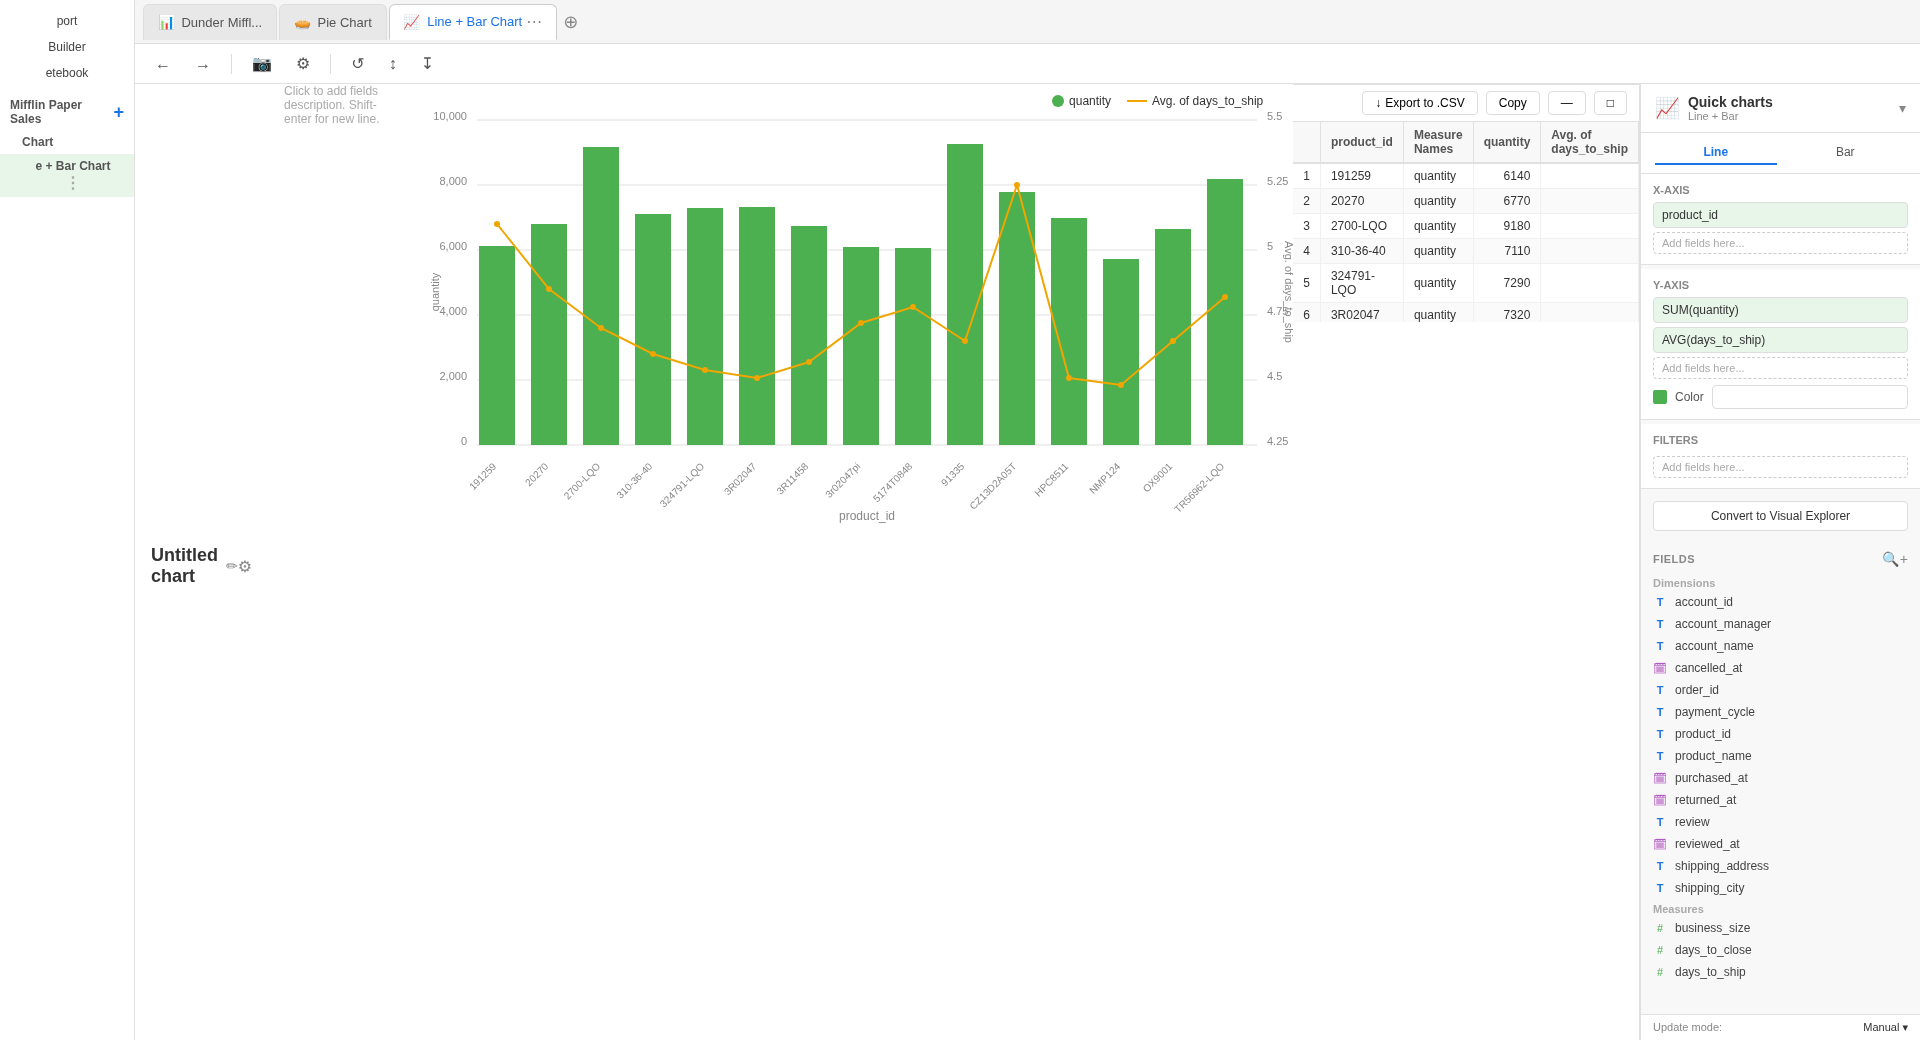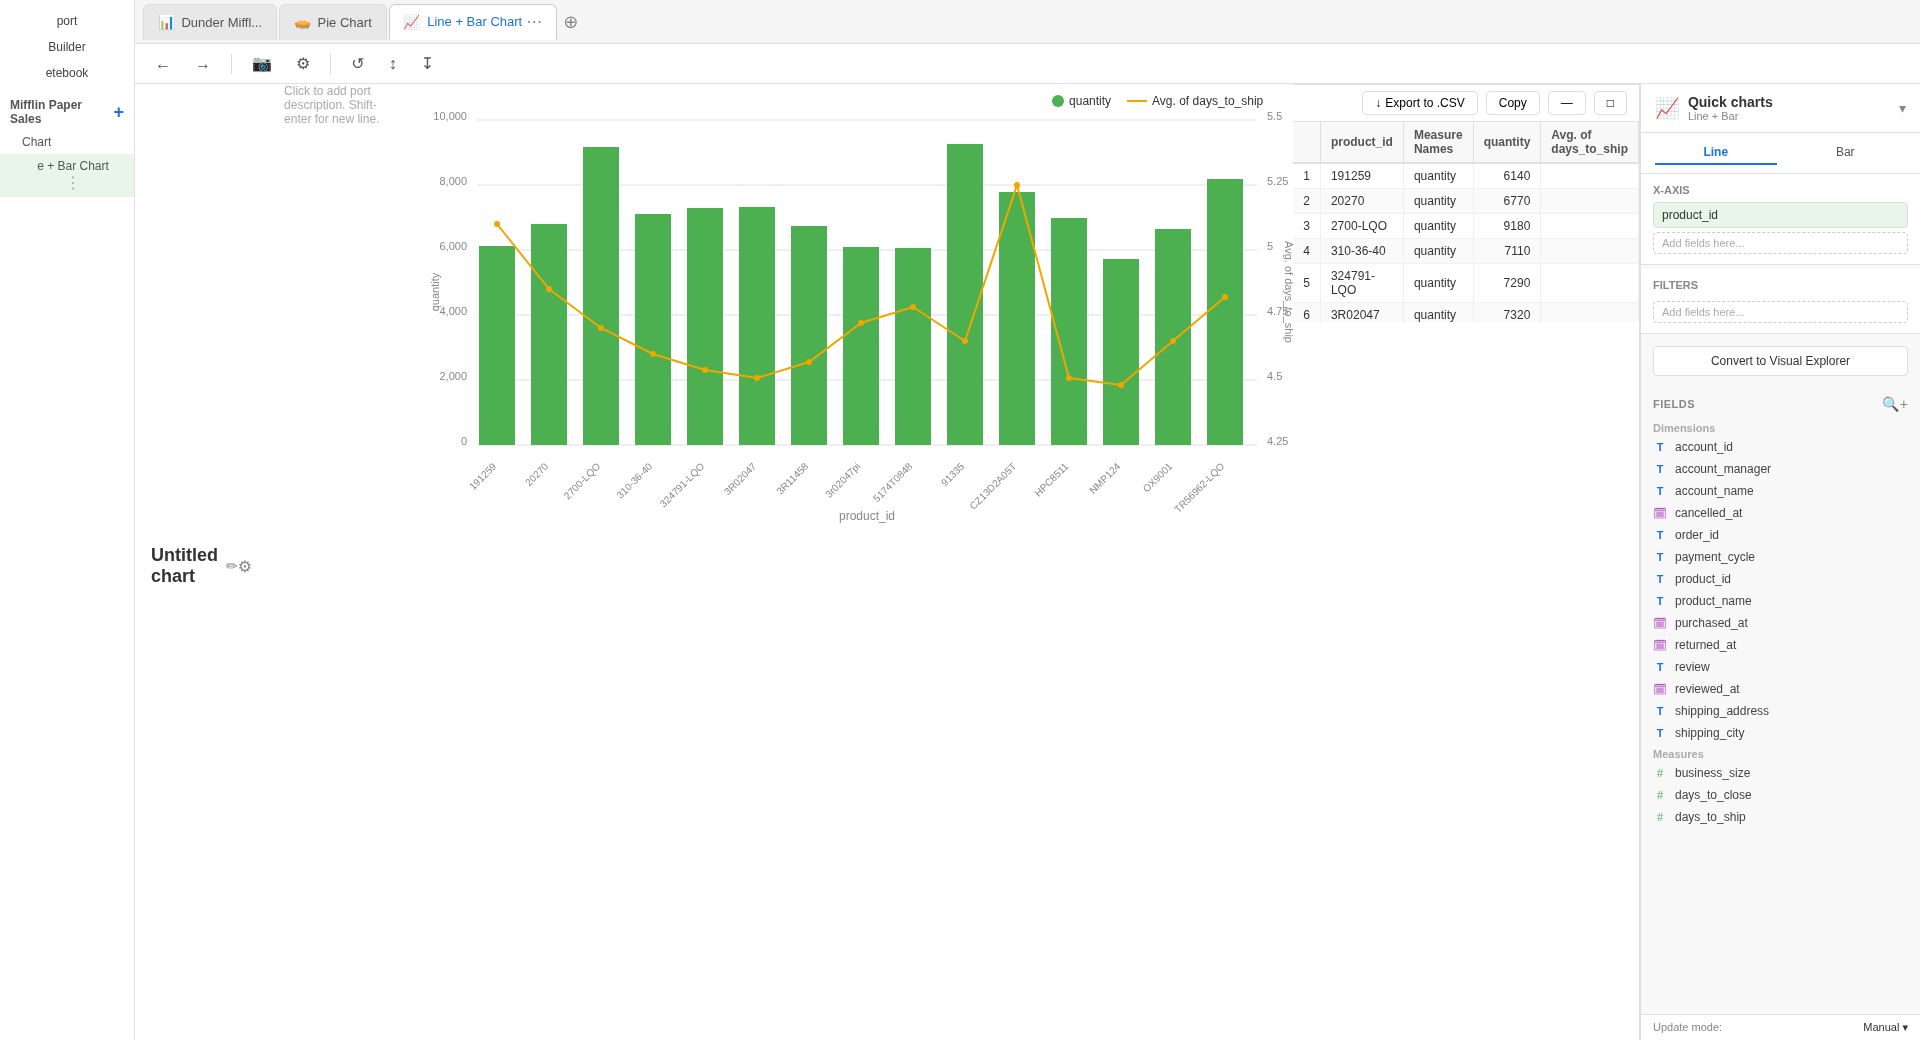--- a/index.html
+++ b/index.html
@@ -96,21 +96,21 @@
     .field-item { display: flex; align-items: center; gap: 8px; padding: 4px 12px; cursor: pointer; }
     .field-type-icon { font-size: 11px; color: #888; width: 14px; text-align: center; }
     .field-type-icon.T { color: #1a73e8; font-weight: bold; }
     .field-type-icon.date { color: #9c27b0; }
     .field-type-icon.hash { color: #4caf50; }
     .field-name { font-size: 12px; color: #444; }
 
     .update-mode { display: flex; align-items: flex-start; justify-content: space-between; padding: 6px 12px; border-top: 1px solid #e0e0e0; background: #fff; font-size: 11px; color: #888; margin-top: 29px; }
     .update-mode-select { font-size: 11px; color: #333; background: none; border: none; cursor: pointer; }
     .nav-item { padding: 6px 10px; font-size: 12px; color: #444; cursor: pointer; display: flex; align-items: center; gap: 6px; justify-content: center; }
-    .nav-sub { padding: 5px 10px 5px 22px; font-size: 12px; color: #555; cursor: pointer; }
+    .nav-sub { padding: 5px 10px 5px 22px; font-size: 12px; color: #555; cursor: pointer; font-weight: bold; }
     .nav-sub.active { background: #e8f5e9; flex-direction: column; }
   </style>
 </head>
 <body>
 
 <div class="app-container">
 
   <div class="left-sidebar">
     <div class="nav-item">
       <span>port</span>
@@ -169,21 +169,21 @@
     <div class="workspace">
 
       <div class="chart-area">
         <div class="chart-header">
           <div style="display:flex; align-items:center; gap:8px;">
             <span class="chart-title">Untitled chart</span>
             <button style="background:none;border:none;cursor:pointer;font-size:14px;color:#888;">✏</button>
           </div>
           <button class="chart-settings-btn">⚙</button>
         </div>
-        <div class="chart-desc">Click to add port description. Shift-enter for new line.</div>
+        <div class="chart-desc">Click to add fields description. Shift-enter for new line.</div>
 
         <div class="chart-svg-container">
           
           <div class="chart-legend">
             <div class="legend-item">
               <div class="legend-dot"></div>
               <span>quantity</span>
             </div>
             <div class="legend-item">
               <div class="legend-line"></div>
@@ -378,20 +378,38 @@
           
           <div class="axis-section">
             <div class="axis-label">X-Axis</div>
             <select class="axis-select">
               <option>product_id</option>
             </select>
             <button class="axis-add">Add fields here...</button>
           </div>
 
           
+          <div class="axis-section">
+            <div class="axis-label">Y-Axis</div>
+            <select class="axis-select">
+              <option>SUM(quantity)</option>
+            </select>
+            <select class="axis-select" style="margin-top:4px;">
+              <option>AVG(days_to_ship)</option>
+            </select>
+            <button class="axis-add">Add fields here...</button>
+            
+            <div class="color-row">
+              <div class="color-swatch"></div>
+              <span style="font-size:12px;color:#555;">Color</span>
+              <select class="color-select">
+                <option></option>
+              </select>
+            </div>
+          </div>
 
           
           <div class="filters-section">
             <div class="axis-label">FILTERS</div>
             <button class="axis-add">Add fields here...</button>
           </div>
 
           
           <button class="convert-btn">Convert to Visual Explorer</button>
         </div>

